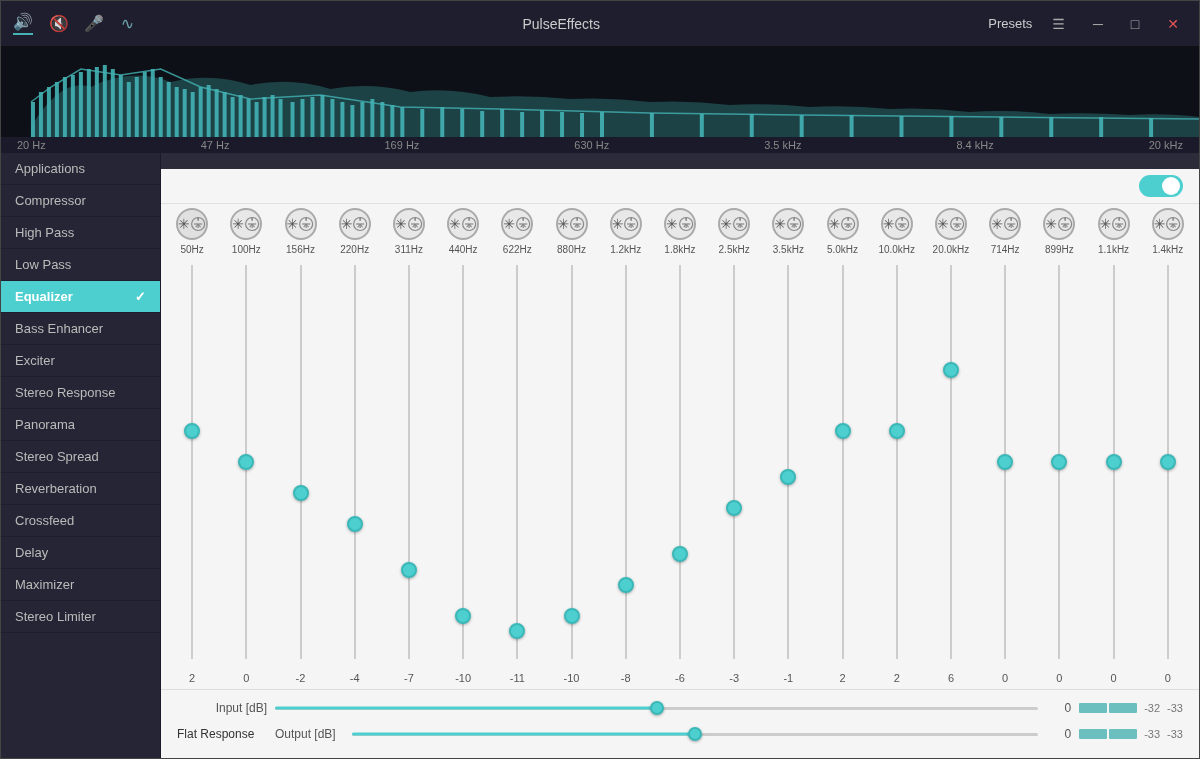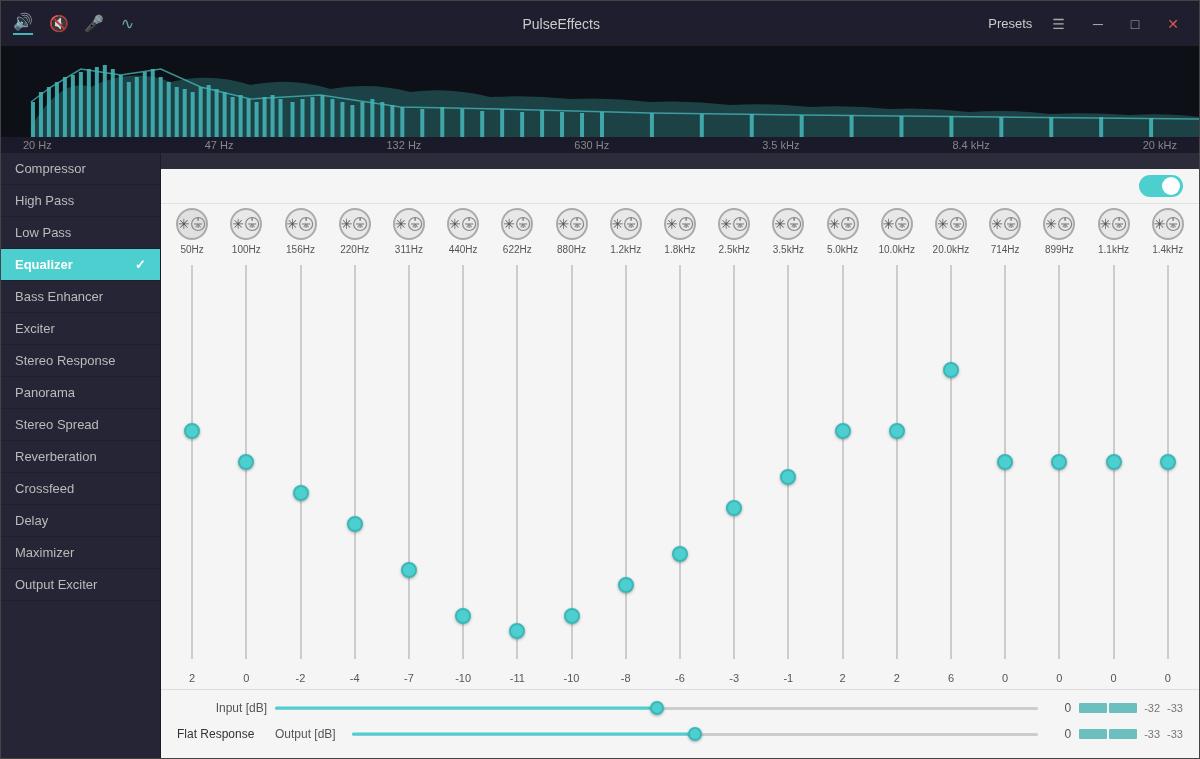--- a/index.html
+++ b/index.html
@@ -76,21 +76,21 @@
       overflow: hidden;
       flex-shrink: 0;
     }
     .spectrum-canvas {
       width: 100%;
       height: 100%;
     }
     .freq-labels {
       display: flex;
       justify-content: space-between;
-      padding: 2px 22px;
+      padding: 2px 16px;
       background: #1a1a2a;
       flex-shrink: 0;
     }
     .freq-label {
       color: #888;
       font-size: 11px;
     }
 
     
     .main-content {
@@ -394,44 +394,45 @@
         <rect x="1150" y="71" width="4" height="19" opacity="0.9"></rect>
 
         <polyline points="30,55 50,40 80,22 120,28 160,22 200,40 250,52 320,48 400,60 500,62 650,66 800,68 1000,70 1200,72" fill="none" stroke="#4dcfcf" stroke-width="1.5" opacity="0.8"></polyline>
       </g>
     </svg>
   </div>
 
   <div class="freq-labels">
     <span class="freq-label">20 Hz</span>
     <span class="freq-label">47 Hz</span>
-    <span class="freq-label">132 Hz</span>
+    <span class="freq-label">169 Hz</span>
     <span class="freq-label">630 Hz</span>
     <span class="freq-label">3.5 kHz</span>
     <span class="freq-label">8.4 kHz</span>
     <span class="freq-label">20 kHz</span>
   </div>
 
   <div class="main-content">
 
     <div class="sidebar">
+      <div class="sidebar-item">Applications</div>
       <div class="sidebar-item">Compressor</div>
       <div class="sidebar-item">High Pass</div>
       <div class="sidebar-item">Low Pass</div>
       <div class="sidebar-item active">Equalizer</div>
       <div class="sidebar-item">Bass Enhancer</div>
       <div class="sidebar-item">Exciter</div>
       <div class="sidebar-item">Stereo Response</div>
       <div class="sidebar-item">Panorama</div>
       <div class="sidebar-item">Stereo Spread</div>
       <div class="sidebar-item">Reverberation</div>
       <div class="sidebar-item">Crossfeed</div>
       <div class="sidebar-item">Delay</div>
       <div class="sidebar-item">Maximizer</div>
-      <div class="sidebar-item">Output Exciter</div>
+      <div class="sidebar-item">Stereo Limiter</div>
     </div>
 
     <div class="eq-area">
 
       <div class="applications-row">
         <span class="applications-label"></span>
         <div class="toggle-switch"></div>
       </div>
 
       <div class="eq-header-area">

